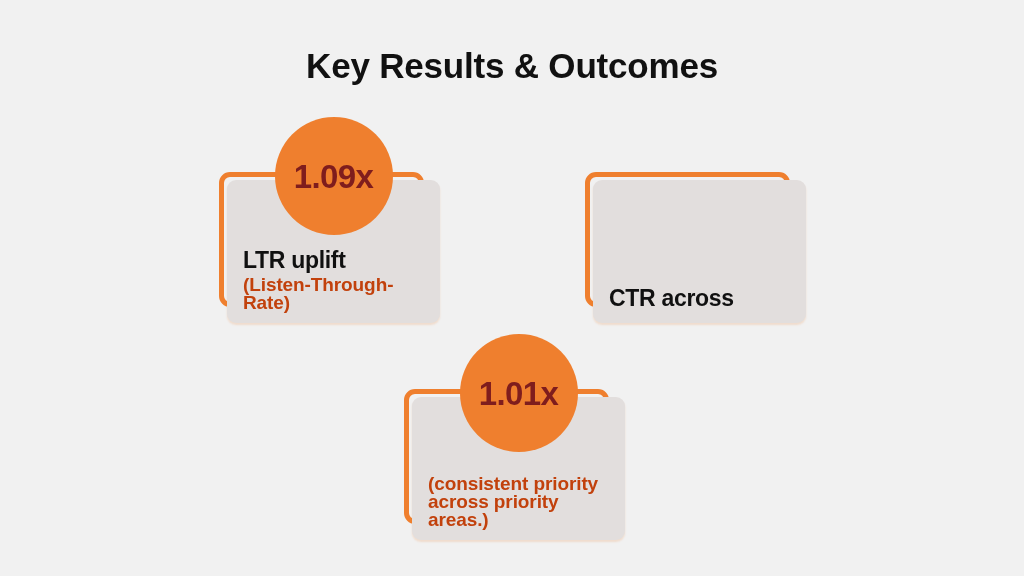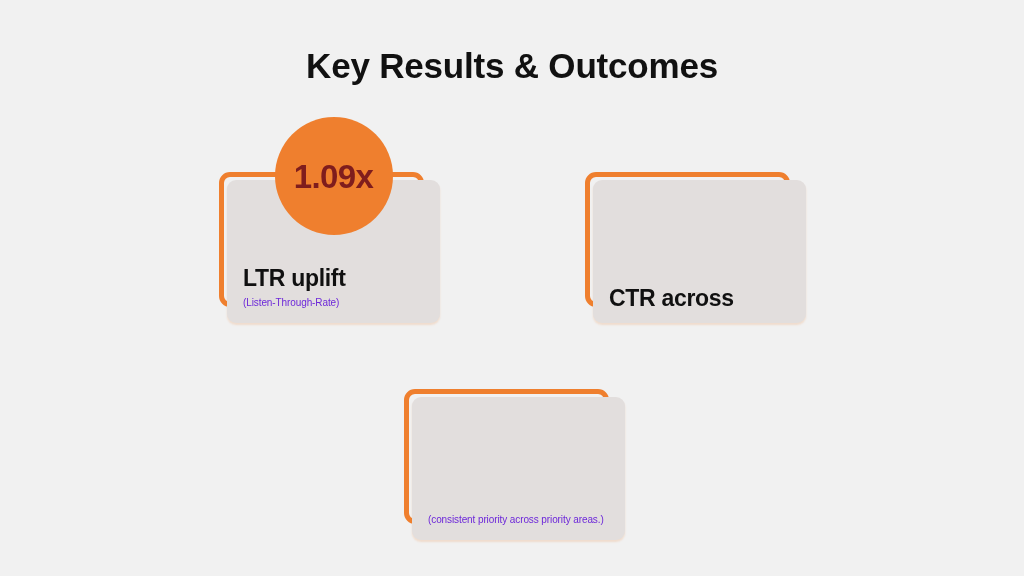--- a/index.html
+++ b/index.html
@@ -107,23 +107,23 @@
   .card-label {
     font-size: 23px;
     font-weight: bold;
     color: #101010;
     line-height: 28px;
     letter-spacing: -0.3px;
     white-space: nowrap;
   }
   .card-sub {
     margin-top: 2px;
-    font-size: 10px;
-    font-weight: normal;
-    color: #6d28d9;
+    font-size: 19px;
+    font-weight: bold;
+    color: #c2410c;
     line-height: 18px;
     letter-spacing: -0.1px;
   }
 
   
   #card-ltr   { left: 227px; top: 180px; }
   #card-ctr   { left: 593px; top: 180px; }
   #card-reach { left: 412px; top: 397px; }
 </style>
 </head>
@@ -149,18 +149,21 @@
     <div class="card-frame"></div>
     <div class="card-panel"></div>
     <div class="card-text">
       <div class="card-label">CTR across</div>
     </div>
   </div>
 
   <div class="stat-card" id="card-reach">
     <div class="card-frame"></div>
     <div class="card-panel"></div>
+    <div class="card-badge">
+      <span class="card-badge-value">1.01x</span>
+    </div>
     <div class="card-text">
       <div class="card-sub">(consistent priority across priority areas.)</div>
     </div>
   </div>
 
 </div>
 
 </body></html>

